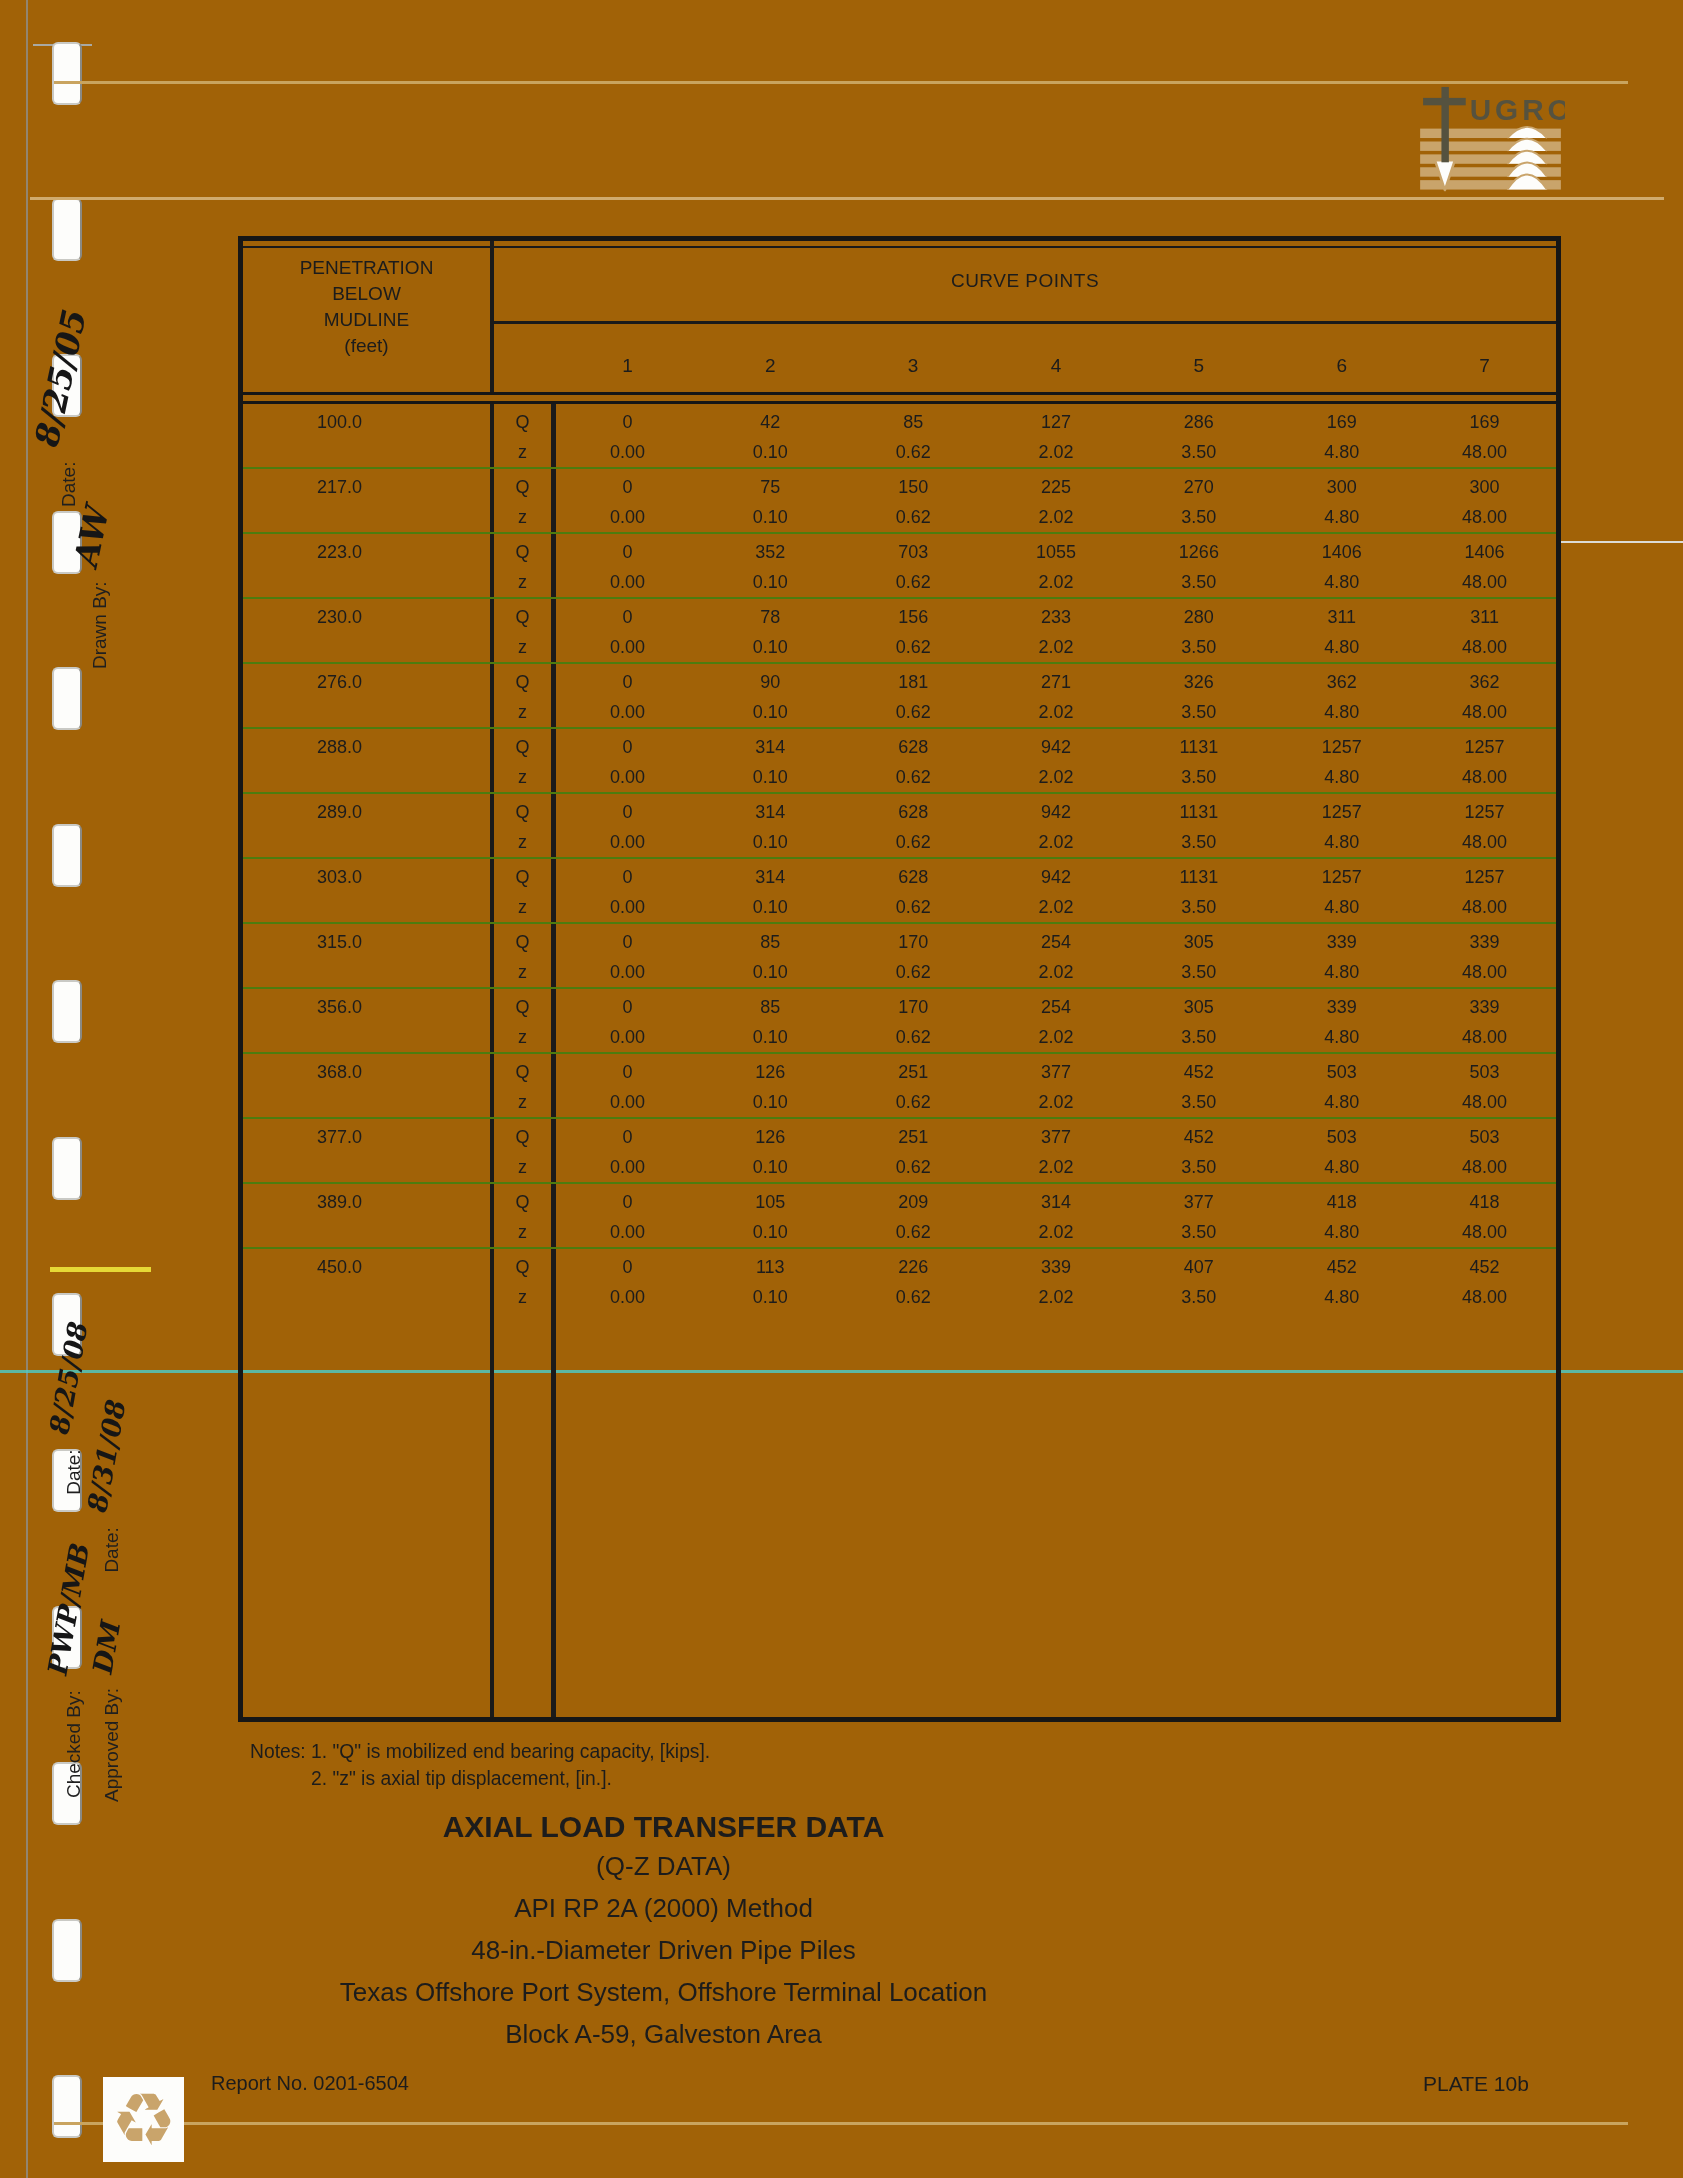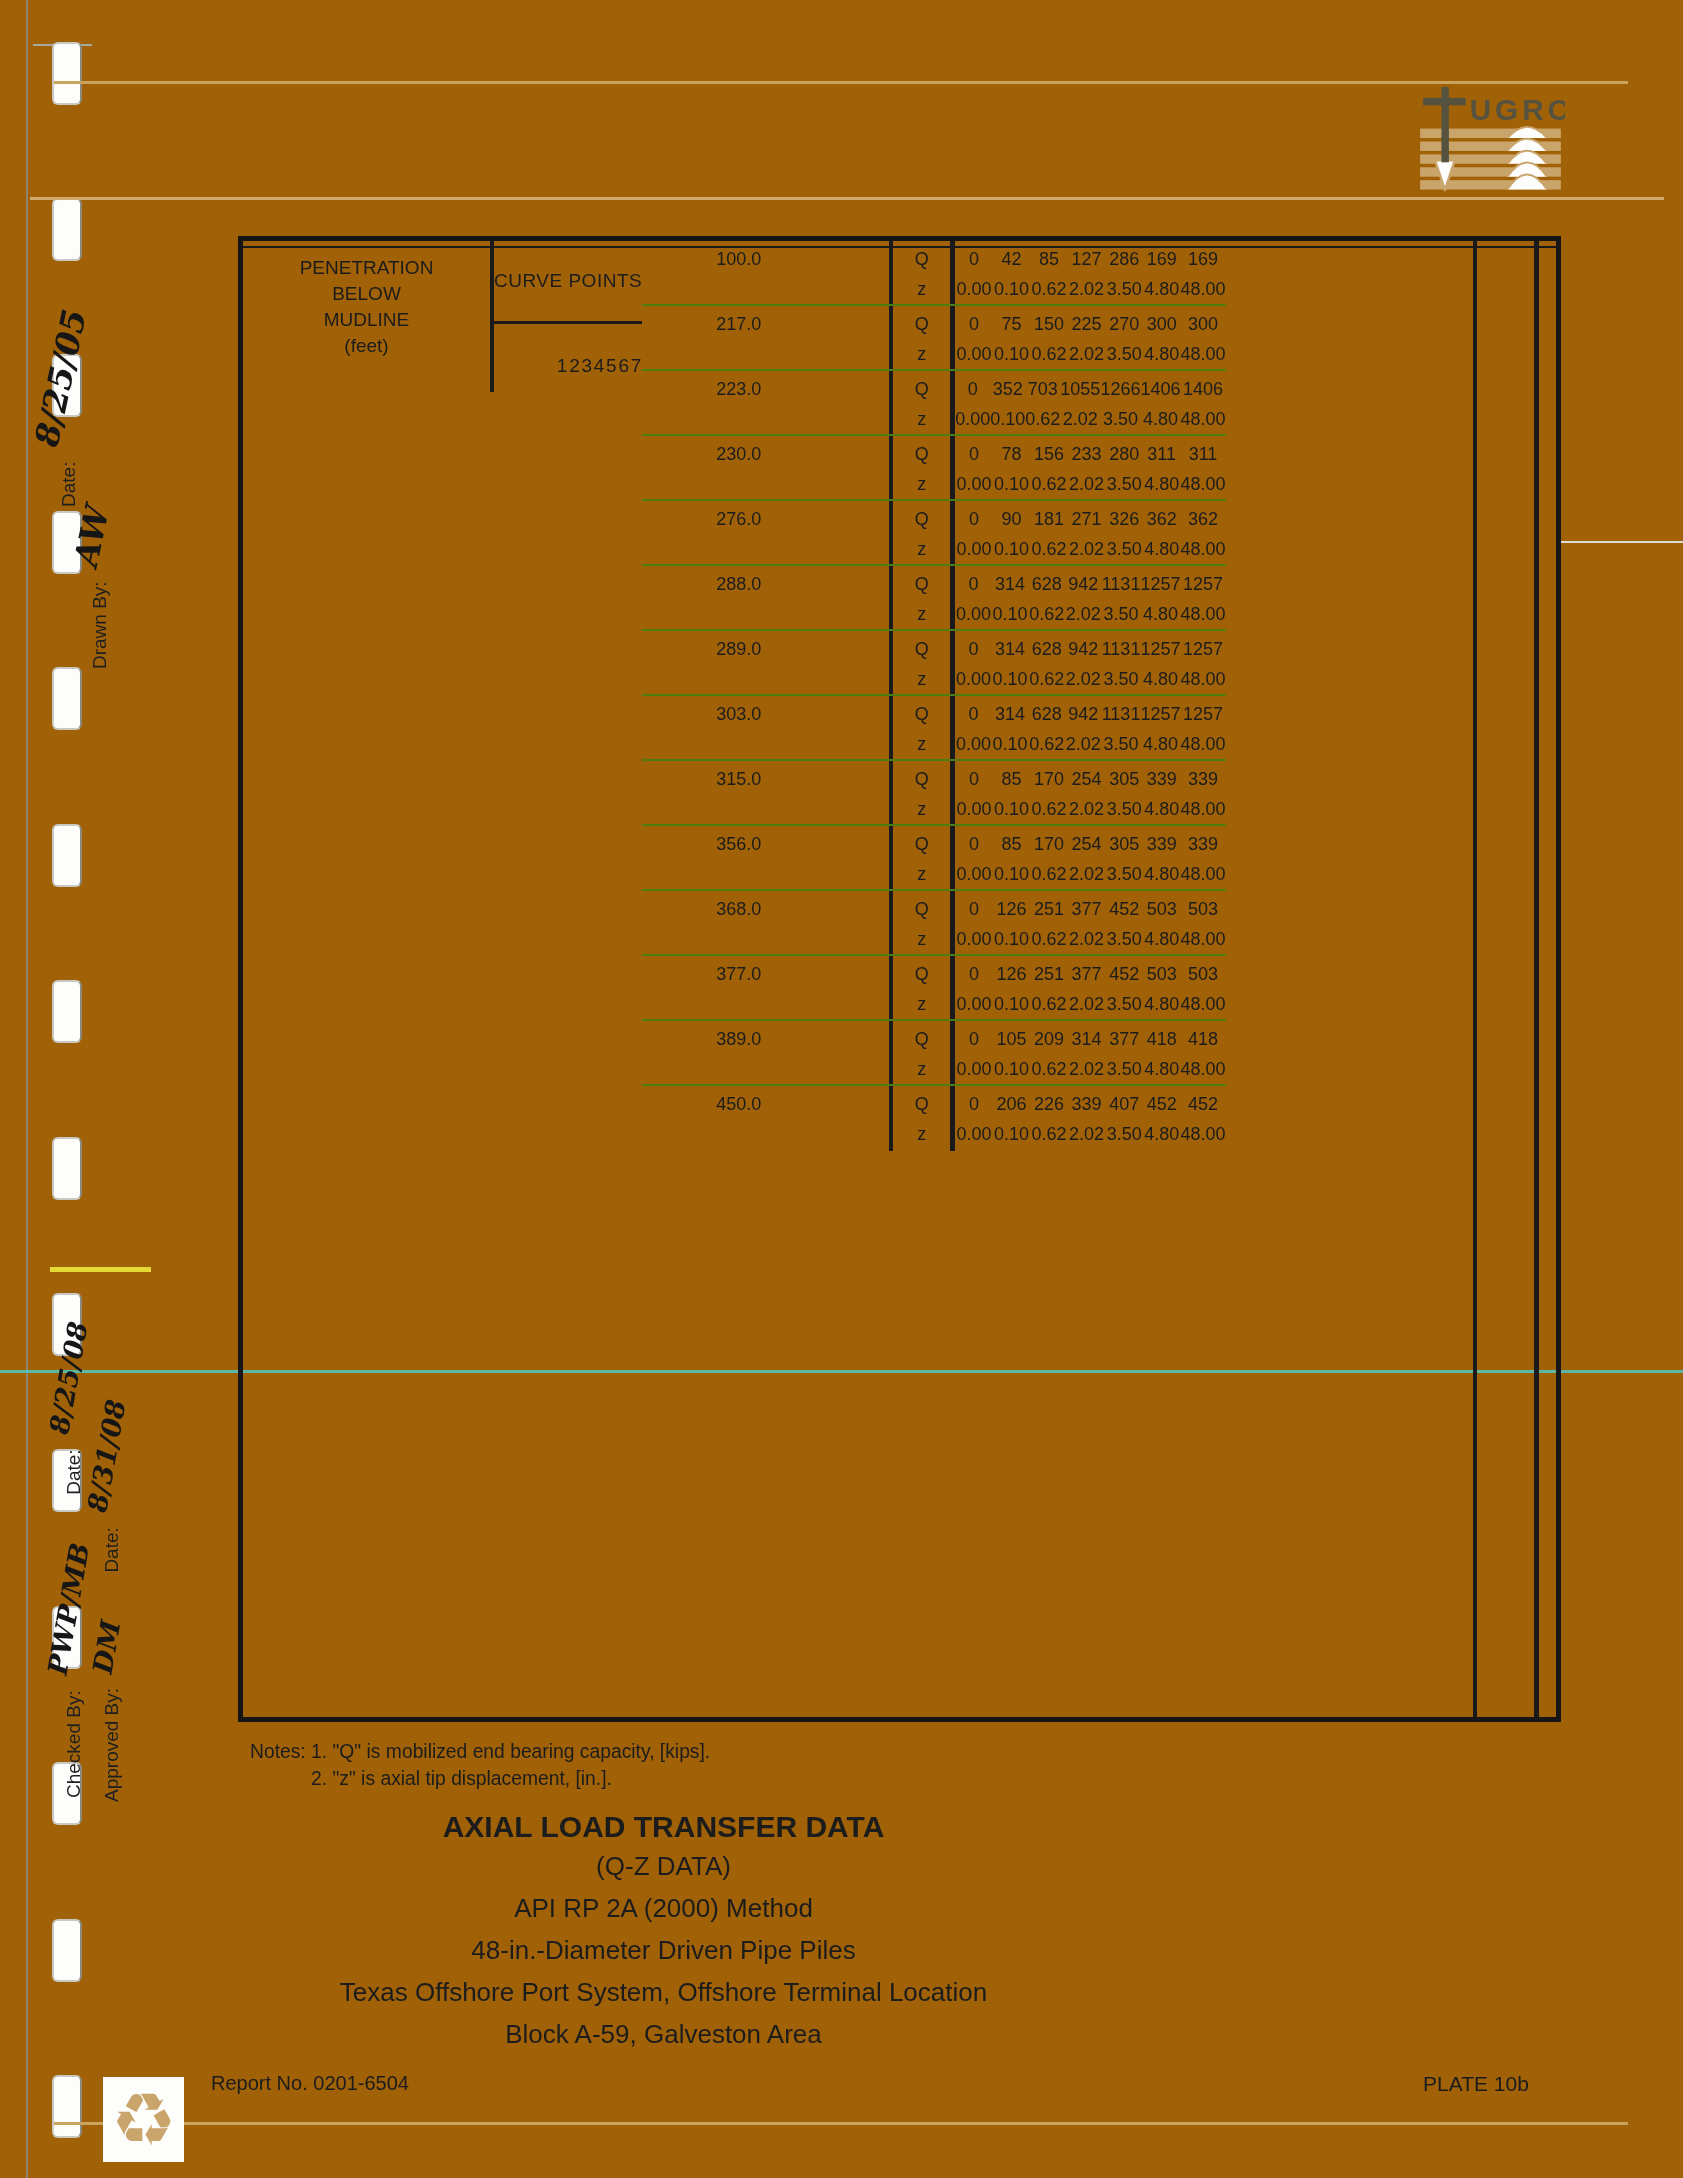--- a/index.html
+++ b/index.html
@@ -23,21 +23,21 @@
   .vtext { position:absolute; display:flex; align-items:baseline; gap:14px; white-space:nowrap;
            transform:rotate(-90deg); transform-origin:left top; }
   .mlabel { font-size:19px; color:#1f1f1f; }
   .hand { font-family:"DejaVu Serif", serif; font-style:italic; font-weight:700; color:#161616; display:inline-block; }
   .hand-lg { font-size:33px; transform:rotate(12deg) translateY(-3px); }
   .hand-md { font-size:27px; transform:rotate(10deg) translateY(-2px); }
   .gap-date { margin-left:34px; }
 
   
   .qz-table { position:absolute; left:238px; top:236px; width:1323px; height:1486px;
-              border:5px solid #161616; display:flex; flex-direction:row; font-size:18px; }
+              border:5px solid #161616; display:flex; flex-direction:column; font-size:18px; }
   .qz-table::before { content:''; position:absolute; left:0; right:0; top:5px; border-top:2.5px solid #1a1a1a; }
   .thead { height:151px; display:flex; flex:0 0 auto; }
   .h-depth { width:251px; border-right:4px solid #1a1a1a; padding-top:14px; text-align:center;
              font-size:19px; line-height:26px; }
   .h-curve { flex:1; display:flex; flex-direction:column;gap:16px; }
   .h-curve-title { height:83px; border-bottom:3px solid #1a1a1a; display:flex; align-items:center; justify-content:center; font-size:19px; letter-spacing:0.5px; }
   .h-nums { flex:1; display:flex; margin-left:62px; align-items:center; }
   .h-num { flex:1; text-align:center; font-size:19px; }
   .dbl { flex:0 0 auto; height:12px; border-top:3px solid #161616; border-bottom:3px solid #161616; }
   .row { height:65px; display:flex; border-bottom:2px solid #4d7c0f; flex:0 0 auto; }
@@ -623,21 +623,21 @@
           <div class="c-depth">450.0</div>
           <div class="c-qz">
             <div>Q</div>
             <div>z</div>
           </div>
           <div class="c-val">
             <div>0</div>
             <div>0.00</div>
           </div>
           <div class="c-val">
-            <div>206</div>
+            <div>113</div>
             <div>0.10</div>
           </div>
           <div class="c-val">
             <div>226</div>
             <div>0.62</div>
           </div>
           <div class="c-val">
             <div>339</div>
             <div>2.02</div>
           </div>

